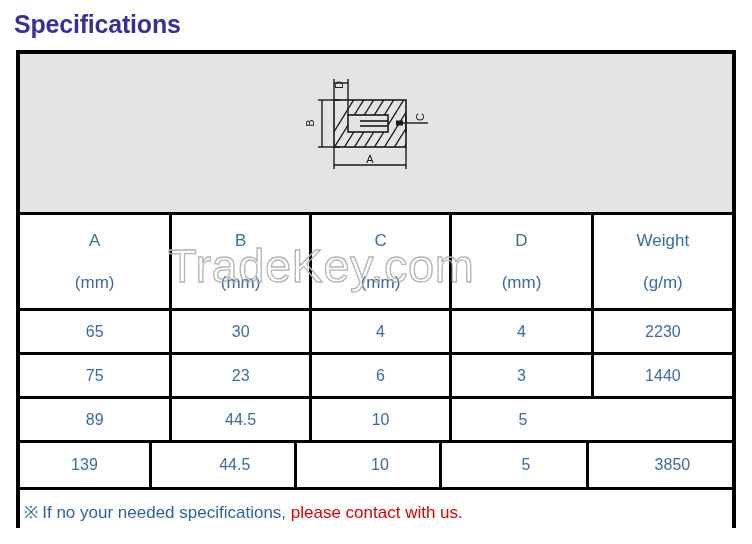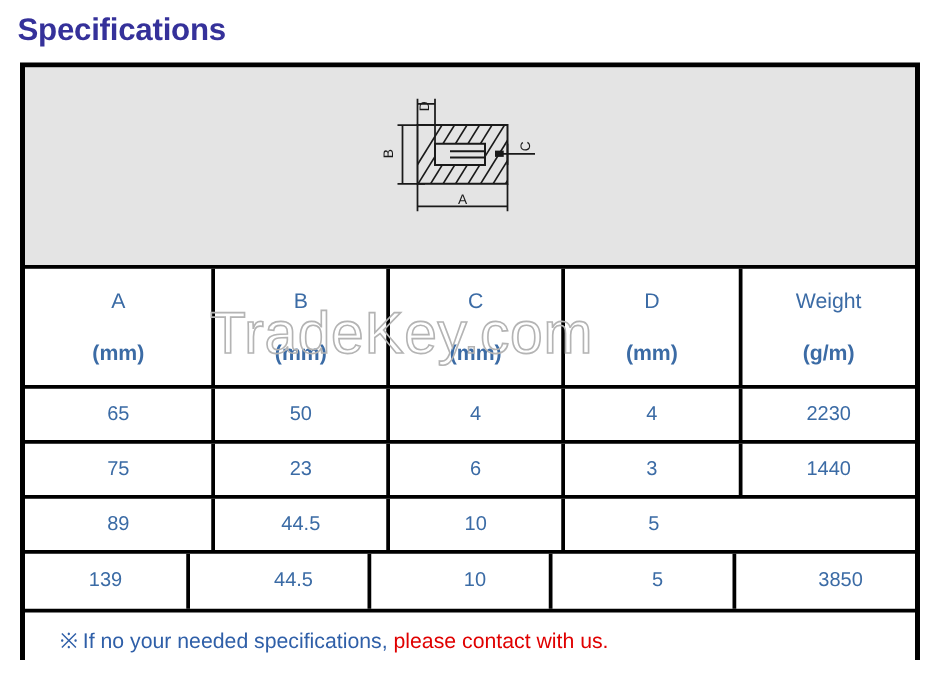--- a/index.html
+++ b/index.html
@@ -107,34 +107,34 @@
   .col-w { width: 19.4%; }
 
   .header-row .cell {
     font-size: 17px;
     line-height: 22px;
   }
   .hdr-sym {
     margin-bottom: 20px;
     font-weight: normal;
   }
-  .hdr-unit { font-weight: bold; }
+  .hdr-unit { font-weight: normal; }
 
   .data-row .cell {
     font-size: 16px;
   }
 
   
   .note-row {
     height: 46px;
     border-top: 3px solid #000000;
     display: flex;
     align-items: center;
     box-sizing: border-box;
-    padding-left: 28px;
+    padding-left: 4px;
     background: #ffffff;
     flex: none;
   }
   .note-text {
     font-size: 17px;
     color: #2f5fa8;
     white-space: nowrap;
   }
   .note-text .note-mark { margin-right: 4px; }
   .note-text .note-red {
@@ -252,21 +252,21 @@
           <span class="hdr-unit">(mm)</span>
         </div>
         <div class="cell col-w">
           <span class="hdr-sym">Weight</span>
           <span class="hdr-unit">(g/m)</span>
         </div>
       </div>
 
       <div class="row data-row">
         <div class="cell col-a">65</div>
-        <div class="cell col-b">50</div>
+        <div class="cell col-b">30</div>
         <div class="cell col-c">4</div>
         <div class="cell col-d">4</div>
         <div class="cell col-w">2230</div>
       </div>
 
       <div class="row data-row">
         <div class="cell col-a">75</div>
         <div class="cell col-b">23</div>
         <div class="cell col-c">6</div>
         <div class="cell col-d">3</div>

